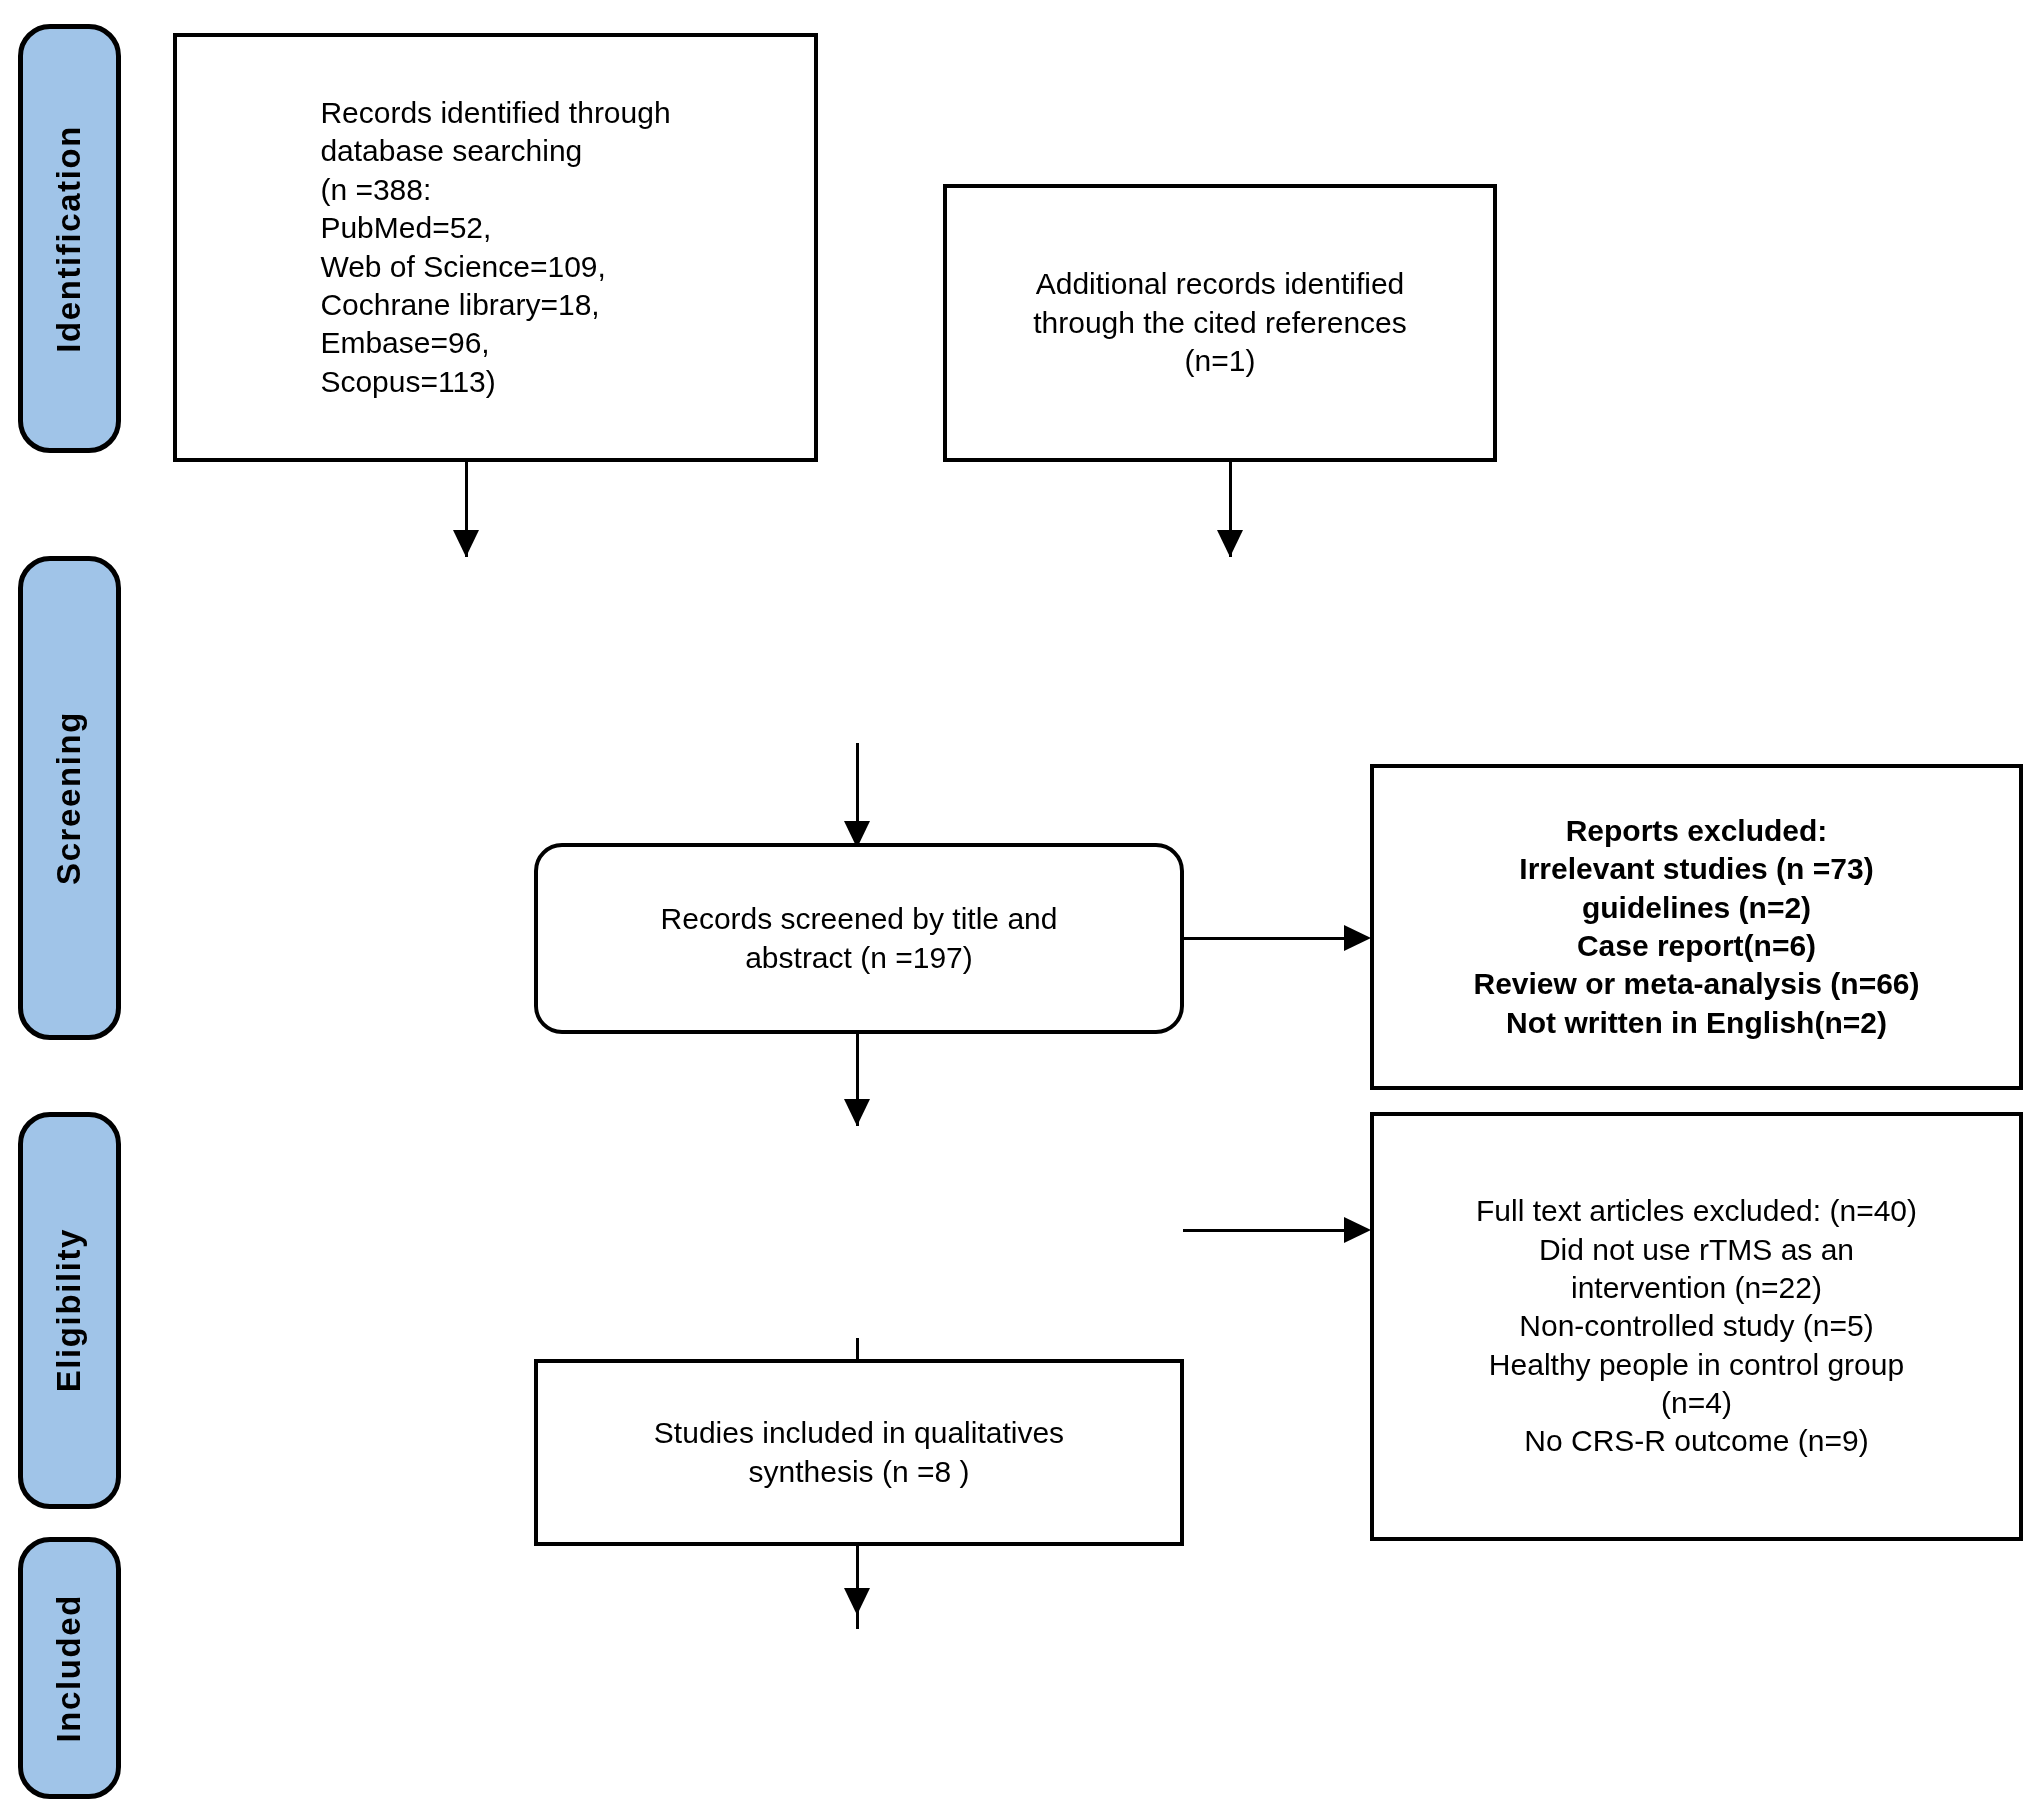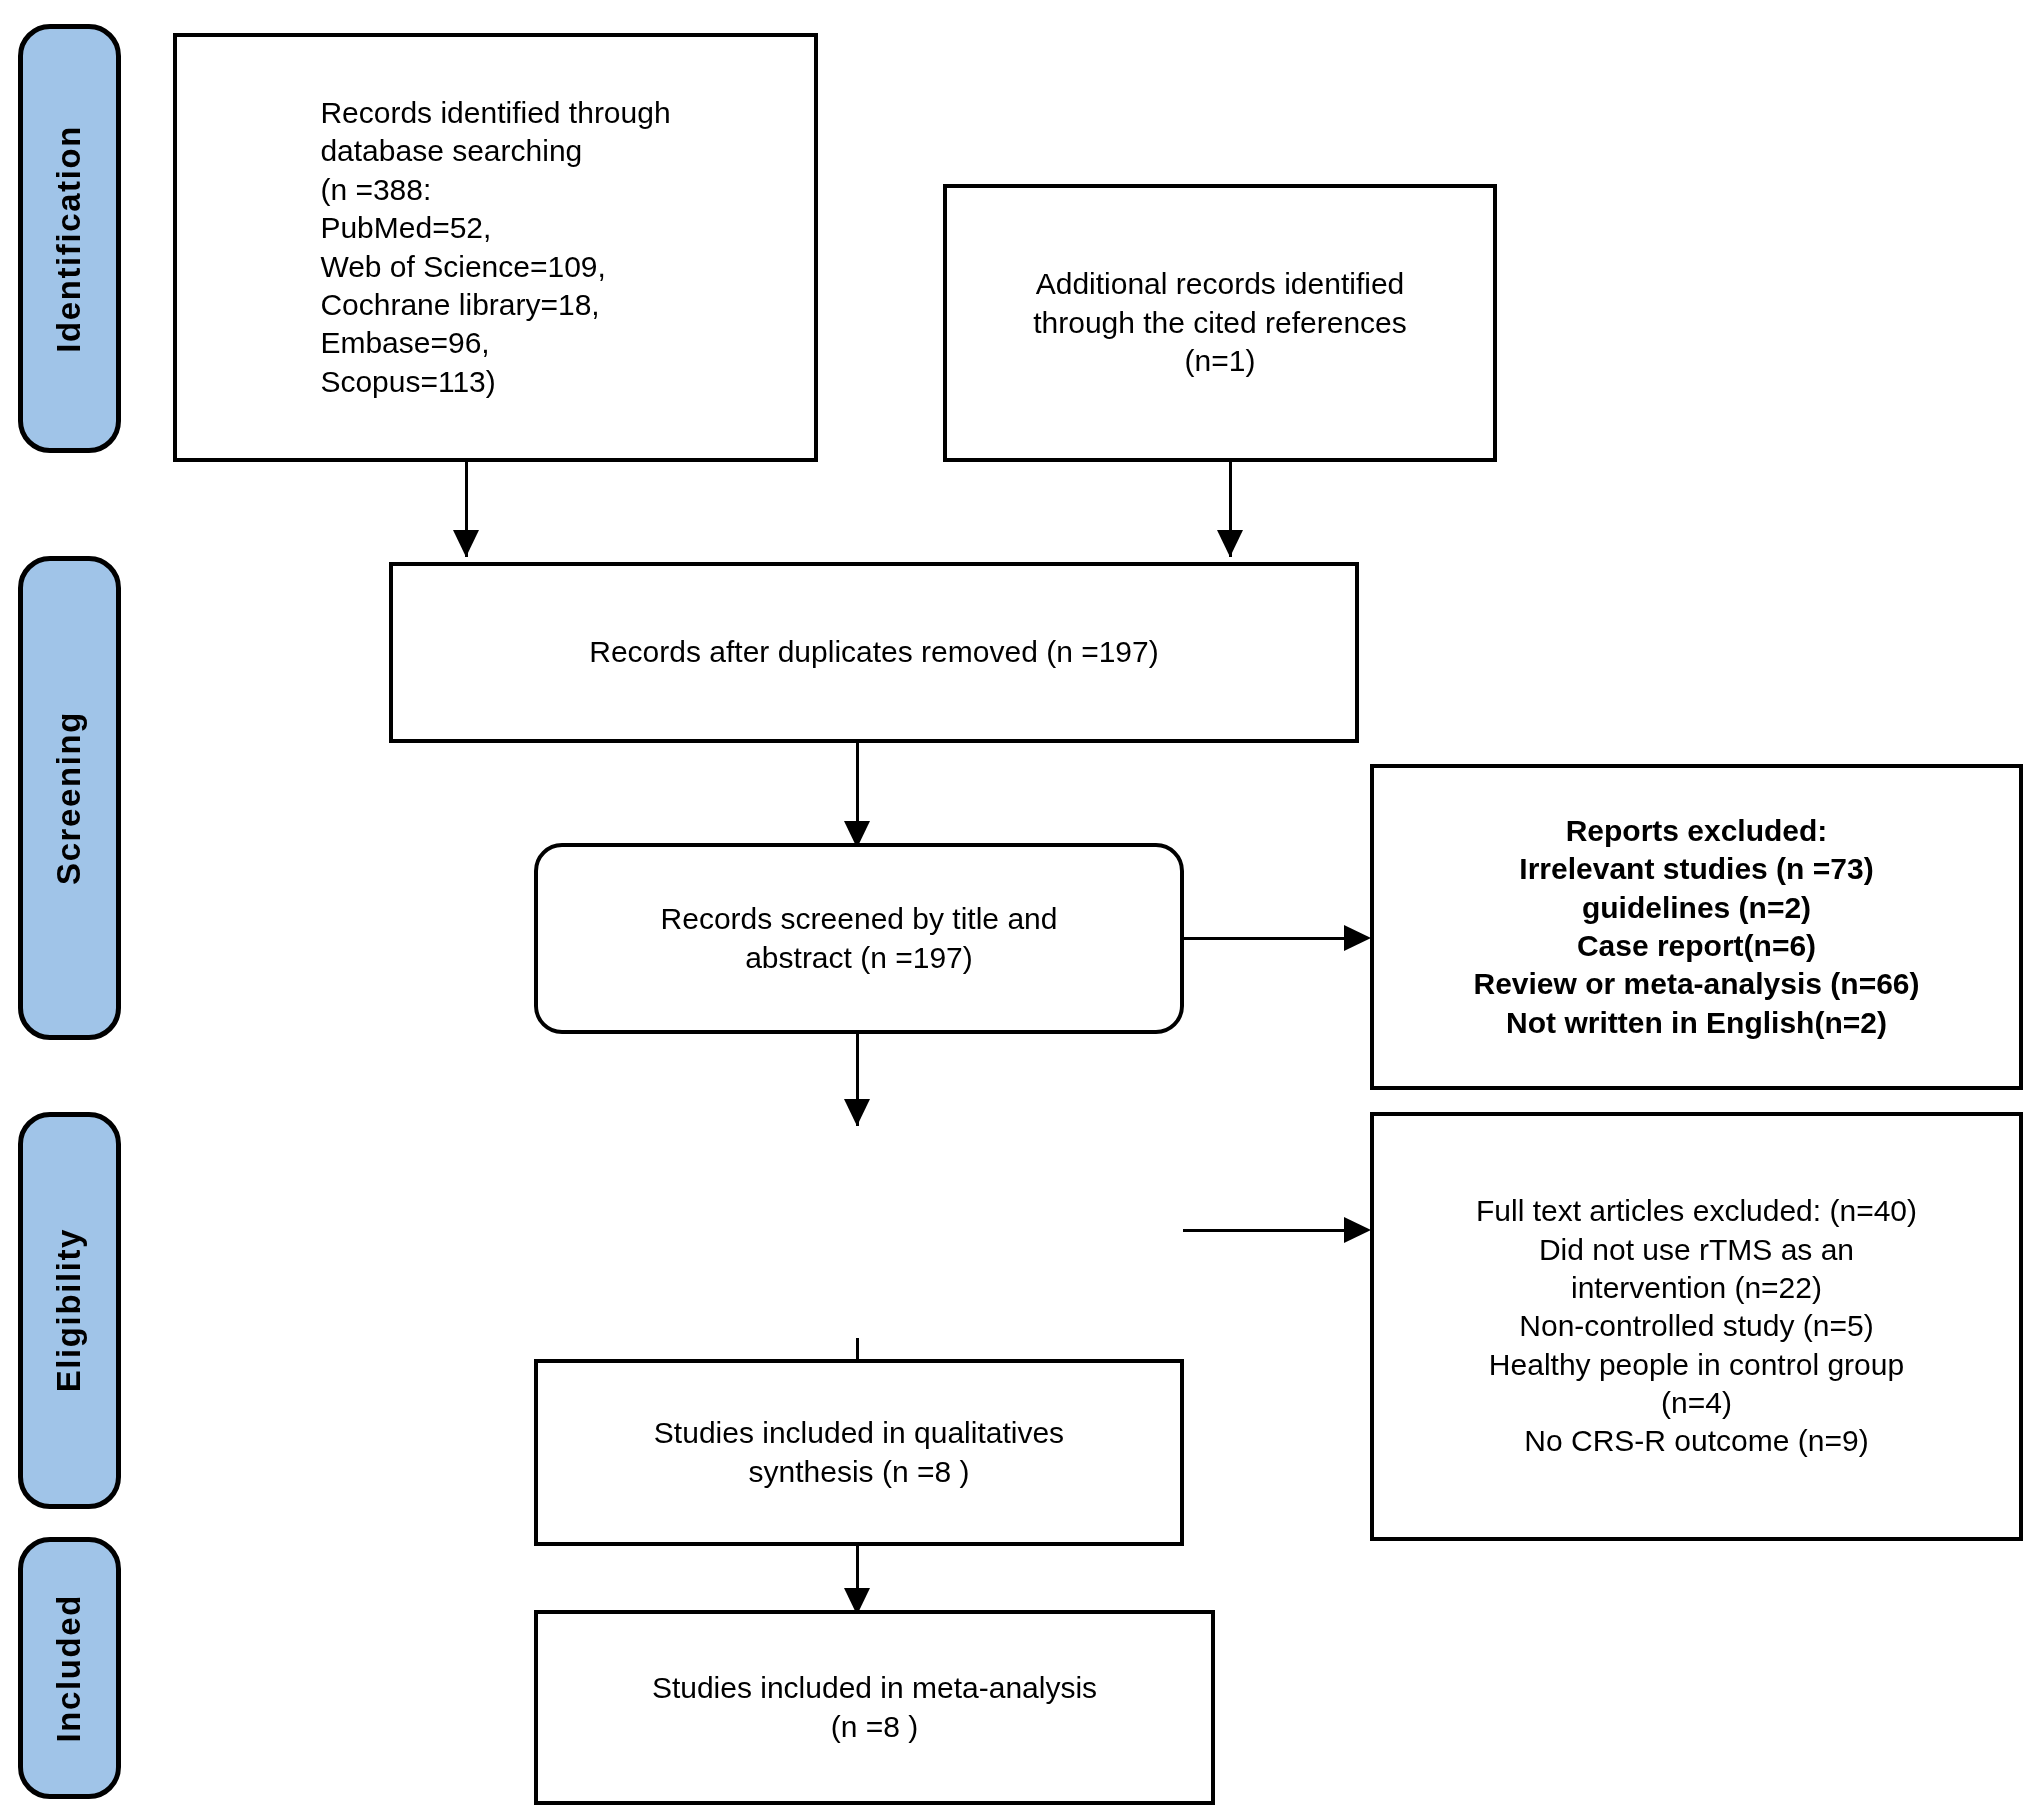--- a/index.html
+++ b/index.html
@@ -124,23 +124,20 @@
 through the cited references
 (n=1)</div>
   </div>
 
   <div class="vline" style="left:465px; top:462px; height:95px;"></div>
   <div class="arrow-down" style="left:453px; top:530px;"></div>
 
   <div class="vline" style="left:1229px; top:462px; height:95px;"></div>
   <div class="arrow-down" style="left:1217px; top:530px;"></div>
 
-  <div class="flow-box" style="left:389px; top:562px; width:970px; height:181px;">
-    <div class="box-text align-left">Records after duplicates removed (n =197)</div>
-  </div>
 
   <div class="vline" style="left:856px; top:743px; height:105px;"></div>
   <div class="arrow-down" style="left:844px; top:821px;"></div>
 
   <div class="flow-box" style="left:534px; top:843px; width:650px; height:191px;border-radius:28px;">
     <div class="box-text align-center">Records screened by title and
 abstract (n =197)</div>
   </div>
 
   <div class="hline" style="left:1183px; top:937px; width:168px;"></div>
@@ -176,19 +173,15 @@
   <div class="arrow-down" style="left:844px; top:1390px;"></div>
 
   <div class="flow-box" style="left:534px; top:1359px; width:650px; height:187px;align-items:center;">
     <div class="box-text align-center">Studies included in qualitatives
 synthesis (n =8 )</div>
   </div>
 
   <div class="vline" style="left:856px; top:1546px; height:83px;"></div>
   <div class="arrow-down" style="left:844px; top:1588px;"></div>
 
-  <div class="flow-box" style="left:534px; top:1610px; width:681px; height:195px;">
-    <div class="box-text align-center">Studies included in meta-analysis
-(n =8 )</div>
-  </div>
 
 </div>
 
 
 </body></html>

